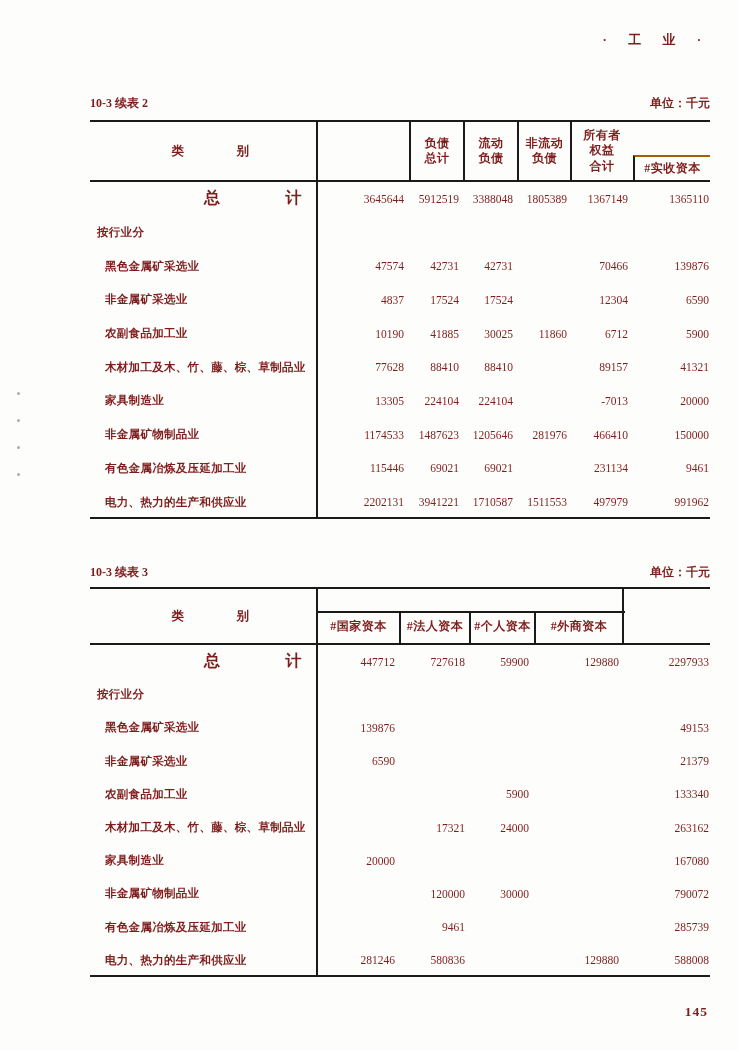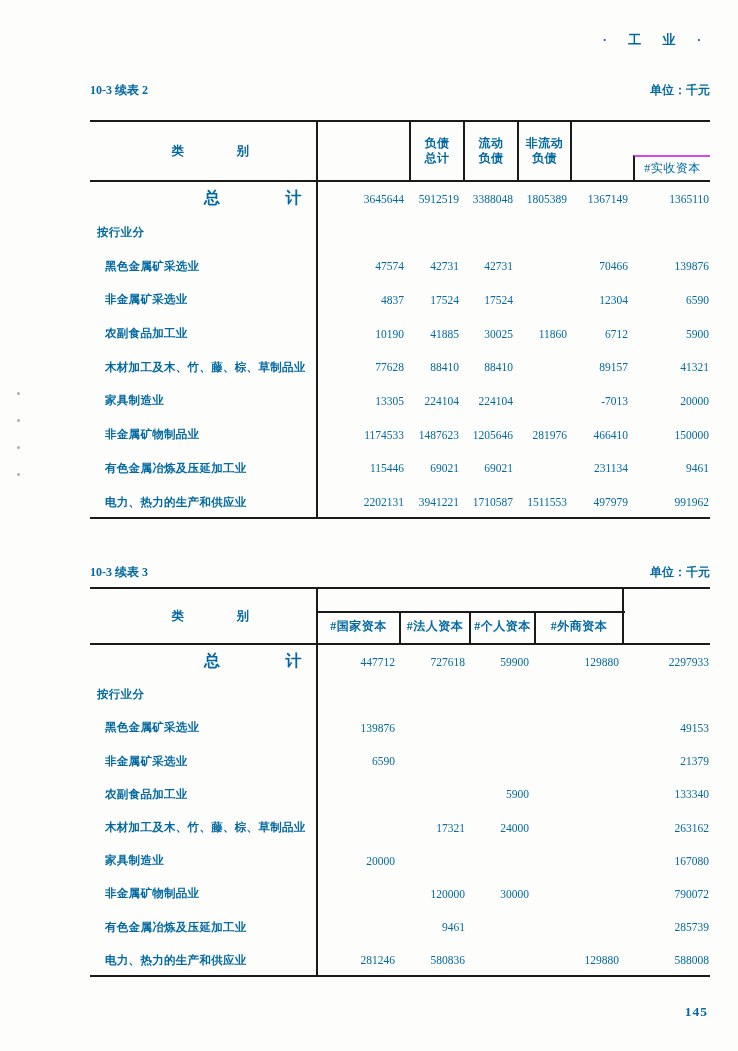--- a/index.html
+++ b/index.html
@@ -1,31 +1,31 @@
 <!DOCTYPE html>
 <html><head>
 <meta charset="utf-8">
 <style>
   * { margin:0; padding:0; box-sizing:border-box; }
   html,body { background:#e8e8e8; }
   .page{
     position:relative; width:738px; height:1051px; margin:0 auto;
-    background:#fdfdfb; color:#0369a1; overflow:hidden;
+    background:#fdfdfb; color:#7f1d1d; overflow:hidden;
     font-family:"Liberation Serif","DejaVu Serif",serif;
   }
   .page-head{
     position:absolute; top:31px; right:28px;
     font-size:13px; font-weight:700; letter-spacing:9px; white-space:pre;
   }
   .cap-row{
     position:absolute; left:90px; width:620px;
     display:flex; justify-content:space-between; align-items:baseline;
     font-size:12px; font-weight:700;
   }
-  .t1cap{ top:82px; } .t2cap{ top:564px; }
+  .t1cap{ top:95px; } .t2cap{ top:564px; }
 
   .tbl{ position:absolute; left:90px; width:620px; }
   .t1{ top:120px; } .t2{ top:587px; }
 
   .thead{
     position:relative;
     border-top:2.5px solid #1a1a1a; border-bottom:2.5px solid #1a1a1a;
   }
   .t1 .thead{ height:62px; }
   .t2 .thead{ height:58px; }
@@ -34,23 +34,23 @@
     position:absolute; top:0; bottom:0;
     display:flex; align-items:center; justify-content:center;
     text-align:center; font-size:12px; font-weight:600; line-height:1.28;
     white-space:pre-line; letter-spacing:.5px;
   }
   .hc.cat{ white-space:pre; padding-left:14px; font-size:12.5px; }
   .vline{ position:absolute; width:2px; background:#1a1a1a; top:0; bottom:0; }
   .vline.sub{ top:22px; }
   .subbox{
     position:absolute; left:543px; width:77px; top:33px; bottom:0;
-    border-top:2px solid #d946ef; border-left:2px solid #1a1a1a;
+    border-top:2px solid #a16207; border-left:2px solid #1a1a1a;
     display:flex; align-items:center; justify-content:center;
-    font-size:12px; font-weight:400; letter-spacing:.5px;
+    font-size:12px; font-weight:700; letter-spacing:.5px;
   }
   .gline{ position:absolute; left:227px; width:308px; top:22px; height:2px; background:#1a1a1a; }
 
   .tbody{ position:relative; border-bottom:2.5px solid #1a1a1a; }
   .t1 .tbody{ height:337px; }
   .t2 .tbody{ height:332px; }
   .divider{ position:absolute; left:226px; width:2px; top:0; bottom:0; background:#1a1a1a; }
 
   .tr{ display:flex; align-items:center; }
   .t1 .tr{ height:33.7px; }
@@ -105,20 +105,23 @@
 
   <div class="tbl t1">
     <div class="thead">
       <div class="hc cat" style="left:0;width:227px">类　　　　别</div>
       <div class="hc" style="left:320px;width:54px">负债
 总计</div>
       <div class="hc" style="left:374px;width:54px">流动
 负债</div>
       <div class="hc" style="left:428px;width:53px">非流动
 负债</div>
+      <div class="hc" style="left:481px;width:62px">所有者
+权益
+合计</div>
       <div class="subbox">#实收资本</div>
       <div class="vline" style="left:226px"></div>
       <div class="vline" style="left:319px"></div>
       <div class="vline" style="left:373px"></div>
       <div class="vline" style="left:427px"></div>
       <div class="vline" style="left:480px"></div>
     </div>
     <div class="tbody">
       <div class="divider"></div>
       <div class="tr">

